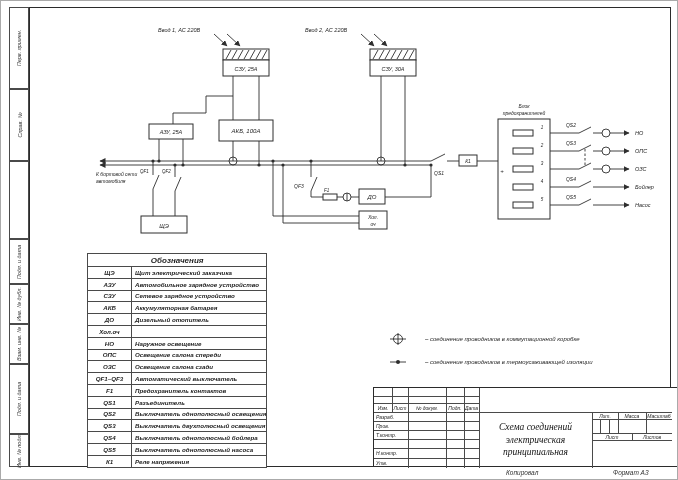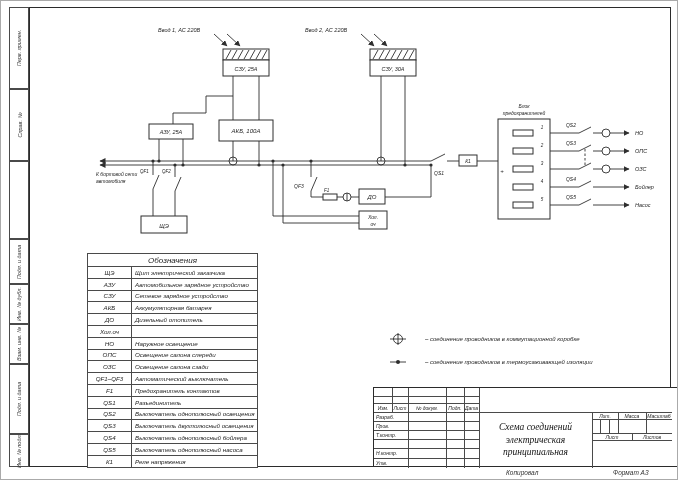--- a/index.html
+++ b/index.html
@@ -13,21 +13,21 @@
   svg.schematic line, svg.schematic polyline { stroke:#2e2e2e; stroke-width:0.9; }
   svg.schematic rect { fill:#ffffff; stroke:#2e2e2e; stroke-width:1; }
   svg.schematic circle.junc { fill:none; stroke:#2e2e2e; stroke-width:0.9; }
   svg.schematic circle.dot { fill:#2e2e2e; stroke:none; }
   svg.schematic circle.lamp { fill:#fff; stroke:#2e2e2e; stroke-width:0.9; }
   svg.schematic text { font-family:"Liberation Sans",sans-serif; font-style:italic; fill:#1e1e1e; }
   .t45{font-size:4.5px;} .t5{font-size:5px;} .t55{font-size:5.5px;} .t6{font-size:6px;}
   .mid{text-anchor:middle;}
   .dash{stroke-dasharray:2.5 2;}
   table.legend { position:absolute; left:86px; top:252px; border-collapse:collapse; table-layout:fixed; background:#fff; }
-  table.legend th, table.legend td { border:1px solid #4a4a4a; font-style:italic; color:#1e1e1e; overflow:hidden; white-space:nowrap; font-weight:normal; }
+  table.legend th, table.legend td { border:1px solid #4a4a4a; font-style:italic; color:#1e1e1e; overflow:hidden; white-space:nowrap; font-weight:bold; }
   table.legend th { height:13px; font-size:8px; text-align:center; }
   table.legend td { height:11.8px; font-size:6.2px; }
   table.legend td.code { width:44px; text-align:center; }
   table.legend td.desc { width:126px; padding-left:3px; }
   .tb { position:absolute; left:372px; top:386px; width:356px; height:80px; border:1.5px solid #2b2b2b; background:#fff; }
   .tb .vl { position:absolute; width:1px; background:#4a4a4a; }
   .tb .hl { position:absolute; height:1px; background:#4a4a4a; }
   .tb .lbl { position:absolute; font-size:5px; font-style:italic; color:#222; display:flex; align-items:center; justify-content:center; white-space:nowrap; overflow:hidden; }
   .tb .lbl.left { justify-content:flex-start; padding-left:2px; }
   .tb .title { position:absolute; left:105px; top:24px; width:113px; height:56px; display:flex; align-items:center; justify-content:center; text-align:center; font-family:"Liberation Serif", serif; font-style:italic; font-size:9.5px; line-height:1.3; color:#111; padding:0 8px; }

